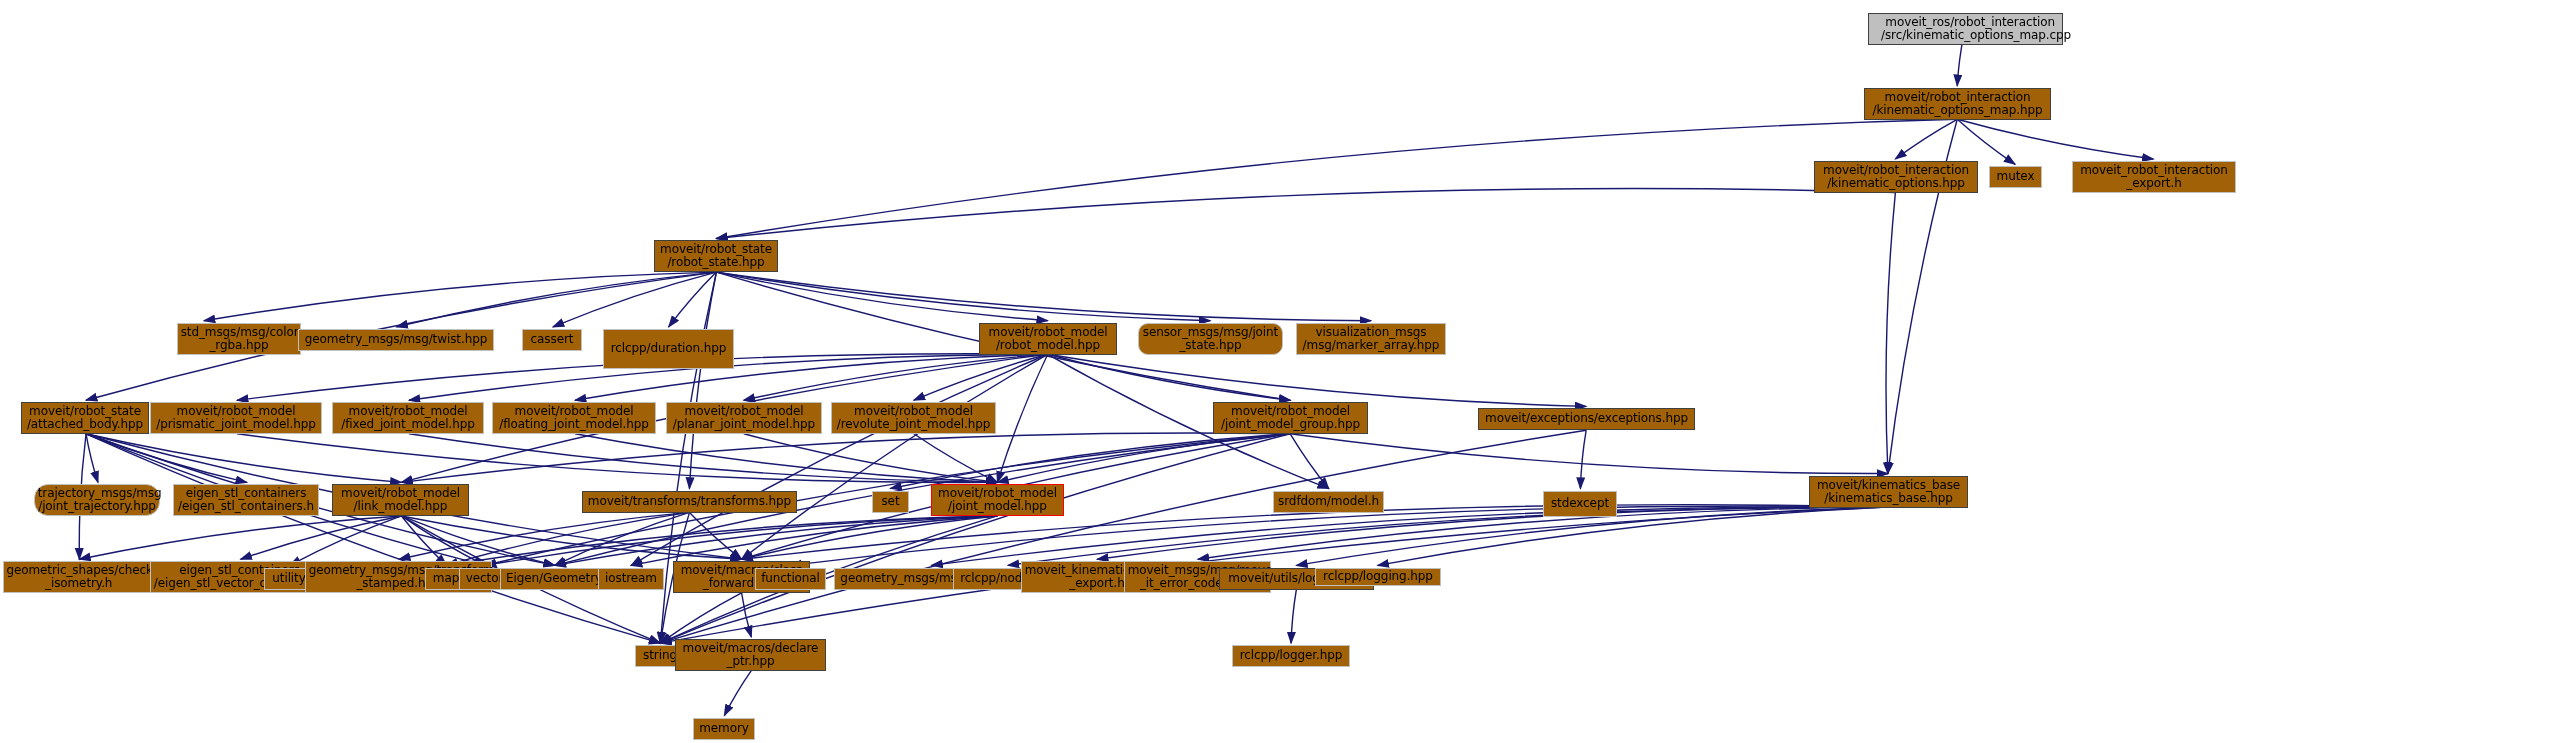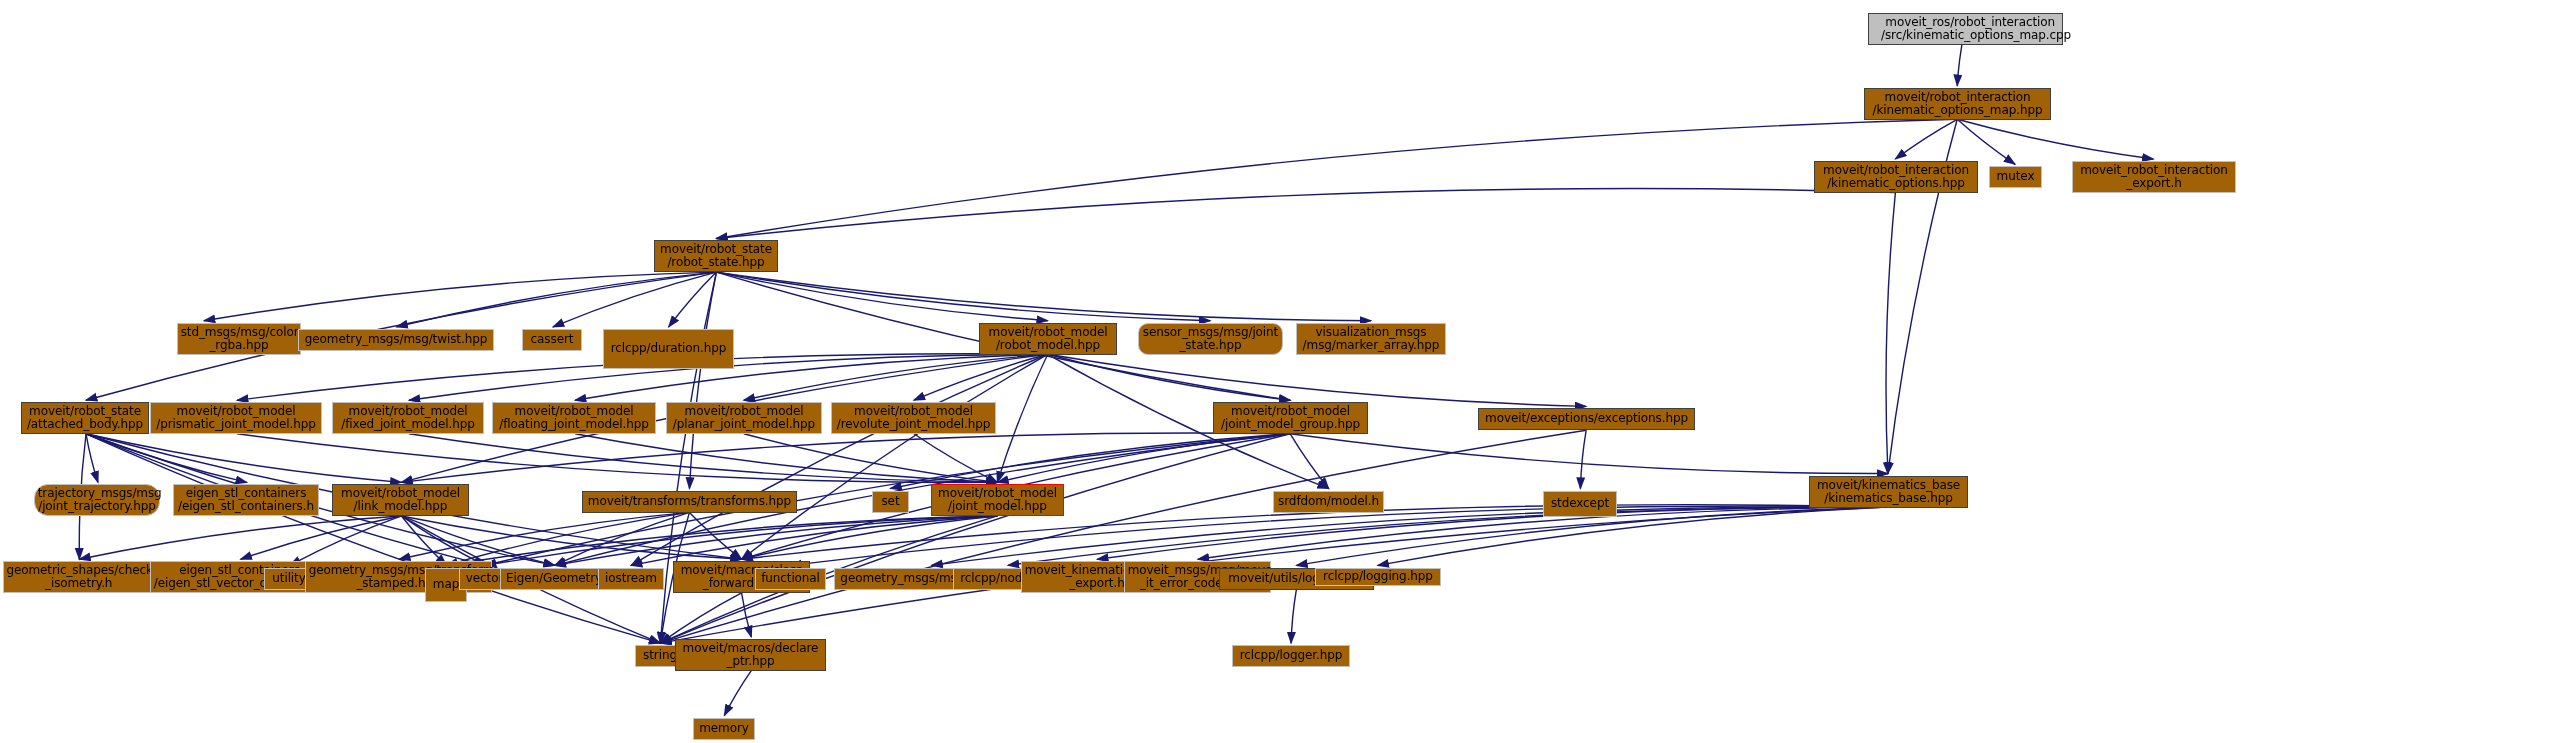--- a/index.html
+++ b/index.html
@@ -167,21 +167,21 @@
 /joint_model.hpp</span></div>
       <div class="node" style="left: 1273px; top: 491px; width: 111px; height: 22px;"><span>srdfdom/model.h</span></div>
       <div class="node" style="left: 1543px; top: 491px; width: 74px; height: 26px;"><span>stdexcept</span></div>
       <div class="node" style="left: 2.7px; top: 561px; width: 152px; height: 32px;"><span>geometric_shapes/check
 _isometry.h</span></div>
       <div class="node" style="left: 150px; top: 561px; width: 179px; height: 32px;"><span>eigen_stl_containers
 /eigen_stl_vector_container.h</span></div>
       <div class="node" style="left: 264px; top: 568px; width: 50px; height: 22px;"><span>utility</span></div>
       <div class="node" style="left: 305px; top: 561px; width: 187px; height: 32px;"><span>geometry_msgs/msg/transform
 _stamped.hpp</span></div>
-      <div class="node" style="left: 425px; top: 568px; width: 42px; height: 34px;"><span>map</span></div>
+      <div class="node" style="left: 425px; top: 568px; width: 42px; height: 22px;"><span>map</span></div>
       <div class="node" style="left: 459px; top: 568px; width: 51px; height: 22px;"><span>vector</span></div>
       <div class="node" style="left: 500px; top: 568px; width: 108px; height: 22px;"><span>Eigen/Geometry</span></div>
       <div class="node" style="left: 598px; top: 568px; width: 66px; height: 22px;"><span>iostream</span></div>
       <div class="node bold" style="left: 673px; top: 561px; width: 137px; height: 32px;"><span>moveit/macros/class
 _forward.hpp</span></div>
       <div class="node" style="left: 755px; top: 568px; width: 71px; height: 22px;"><span>functional</span></div>
       <div class="node" style="left: 834px; top: 568px; width: 195px; height: 22px;"><span>geometry_msgs/msg/pose.hpp</span></div>
       <div class="node" style="left: 953px; top: 568px; width: 110px; height: 22px;"><span>rclcpp/node.hpp</span></div>
       <div class="node" style="left: 1021px; top: 561px; width: 152px; height: 32px;"><span>moveit_kinematics_base
 _export.h</span></div>

